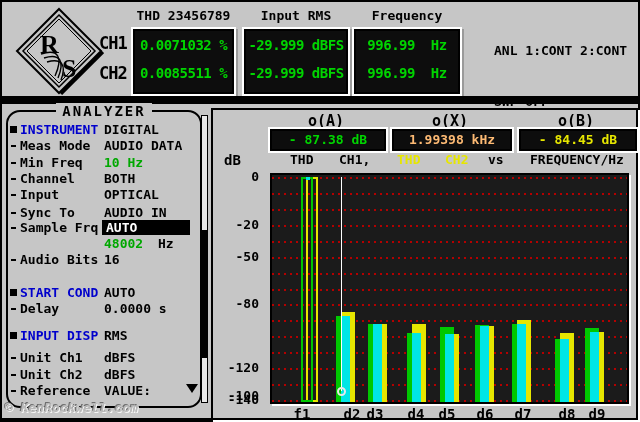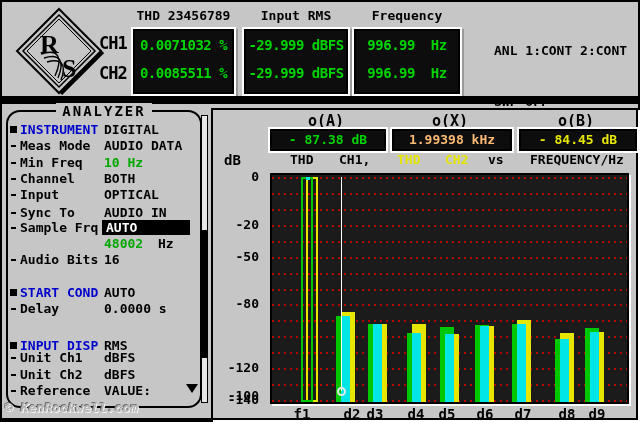--- a/index.html
+++ b/index.html
@@ -161,21 +161,21 @@
             <div class="menu-row" style="top: 173px;">
               <span class="mk-sq"></span>
               <span class="mlabel hdr">START COND</span>
               <span class="mvalue">AUTO</span>
             </div>
             <div class="menu-row" style="top: 189.3px;">
               <span class="mk-da"></span>
               <span class="mlabel">Delay</span>
               <span class="mvalue">0.0000 s</span>
             </div>
-            <div class="menu-row" style="top: 226px;">
+            <div class="menu-row" style="top: 216px;">
               <span class="mk-sq"></span>
               <span class="mlabel hdr">INPUT DISP</span>
               <span class="mvalue">RMS</span>
             </div>
             <div class="menu-row" style="top: 238.2px;">
               <span class="mk-da"></span>
               <span class="mlabel">Unit Ch1</span>
               <span class="mvalue">dBFS</span>
             </div>
             <div class="menu-row" style="top: 254.5px;">

